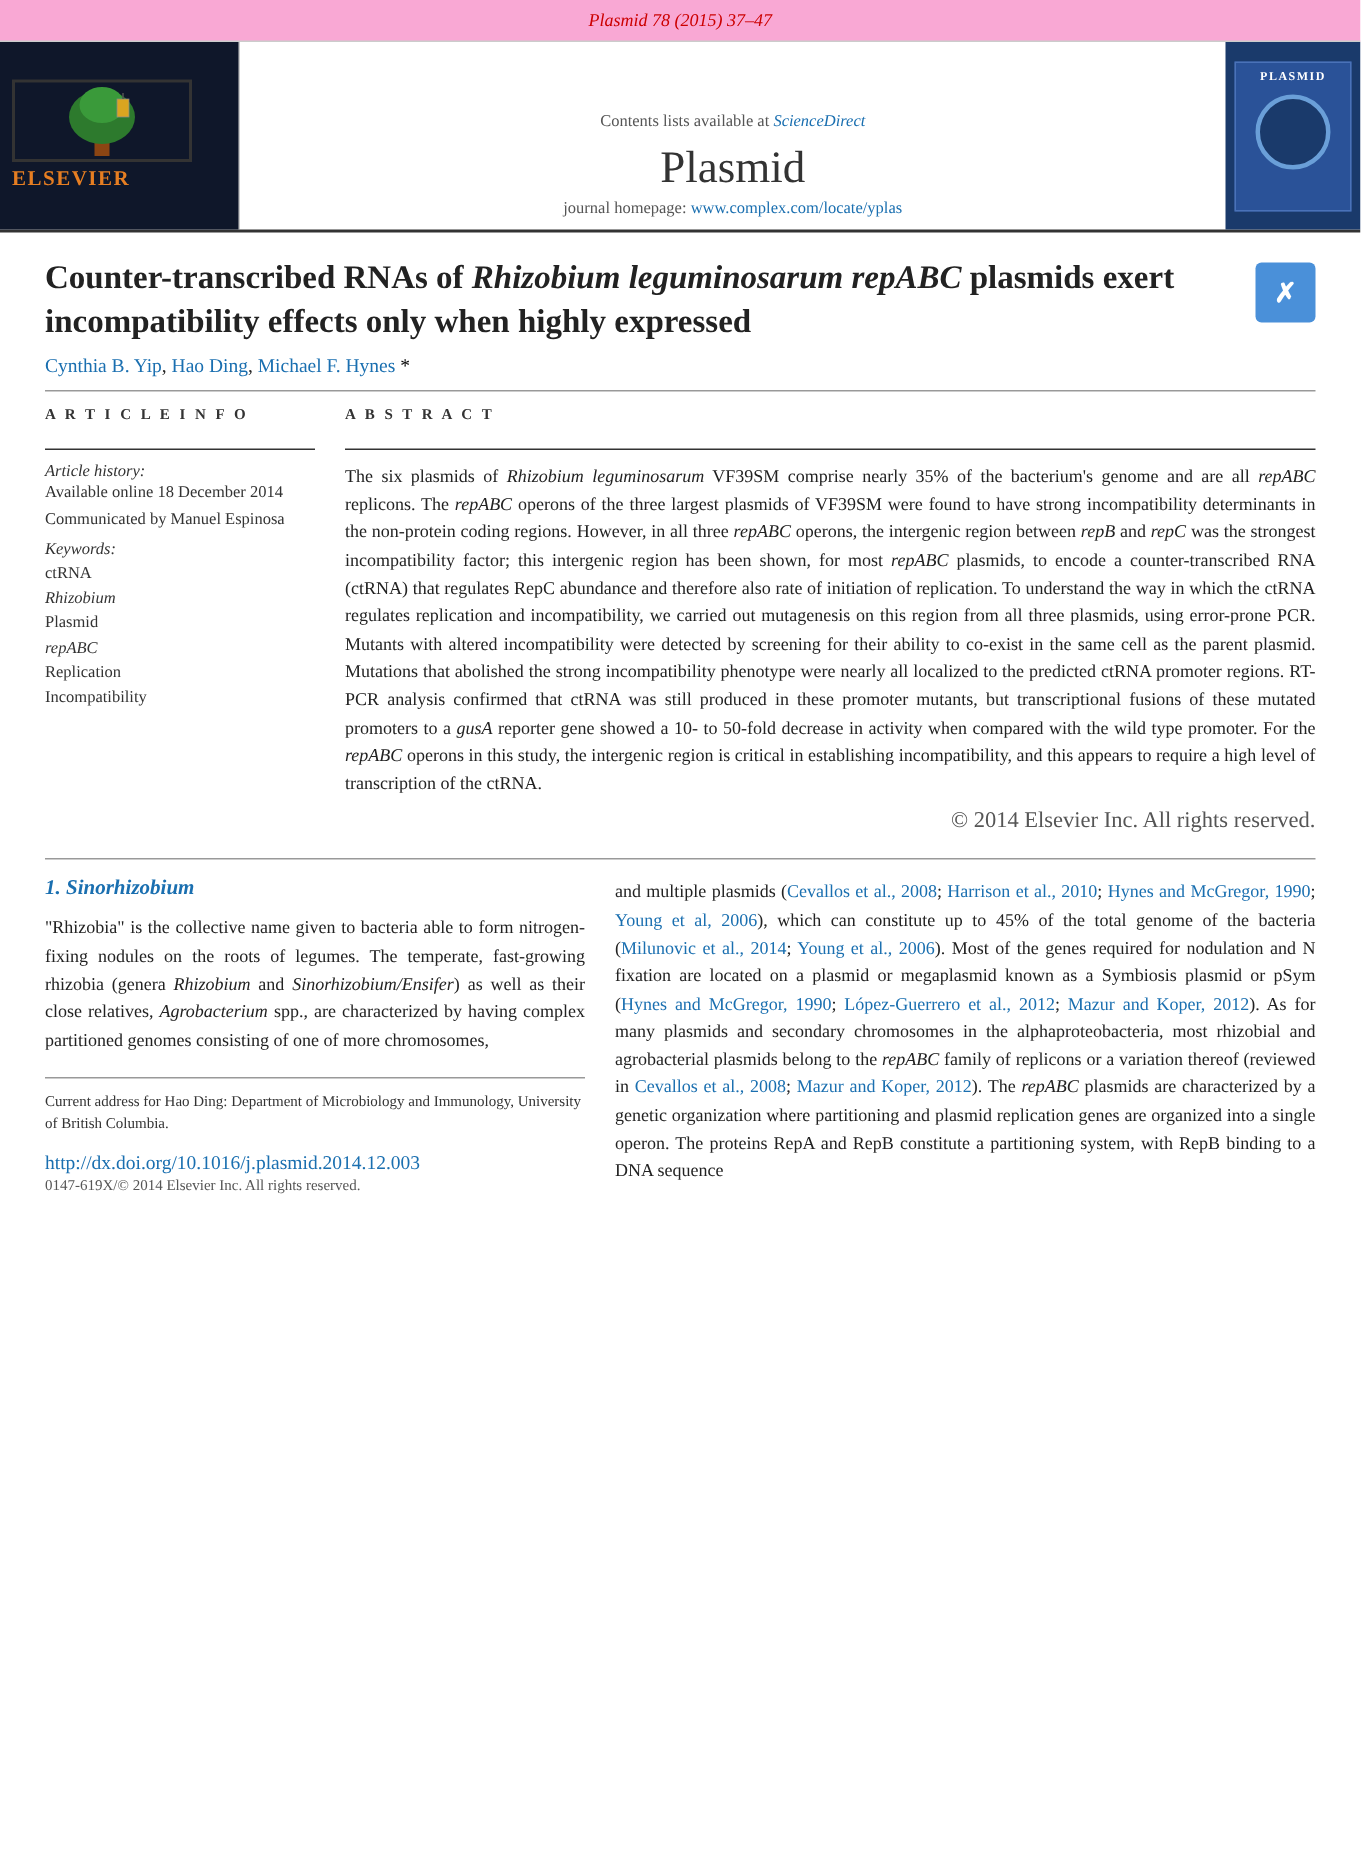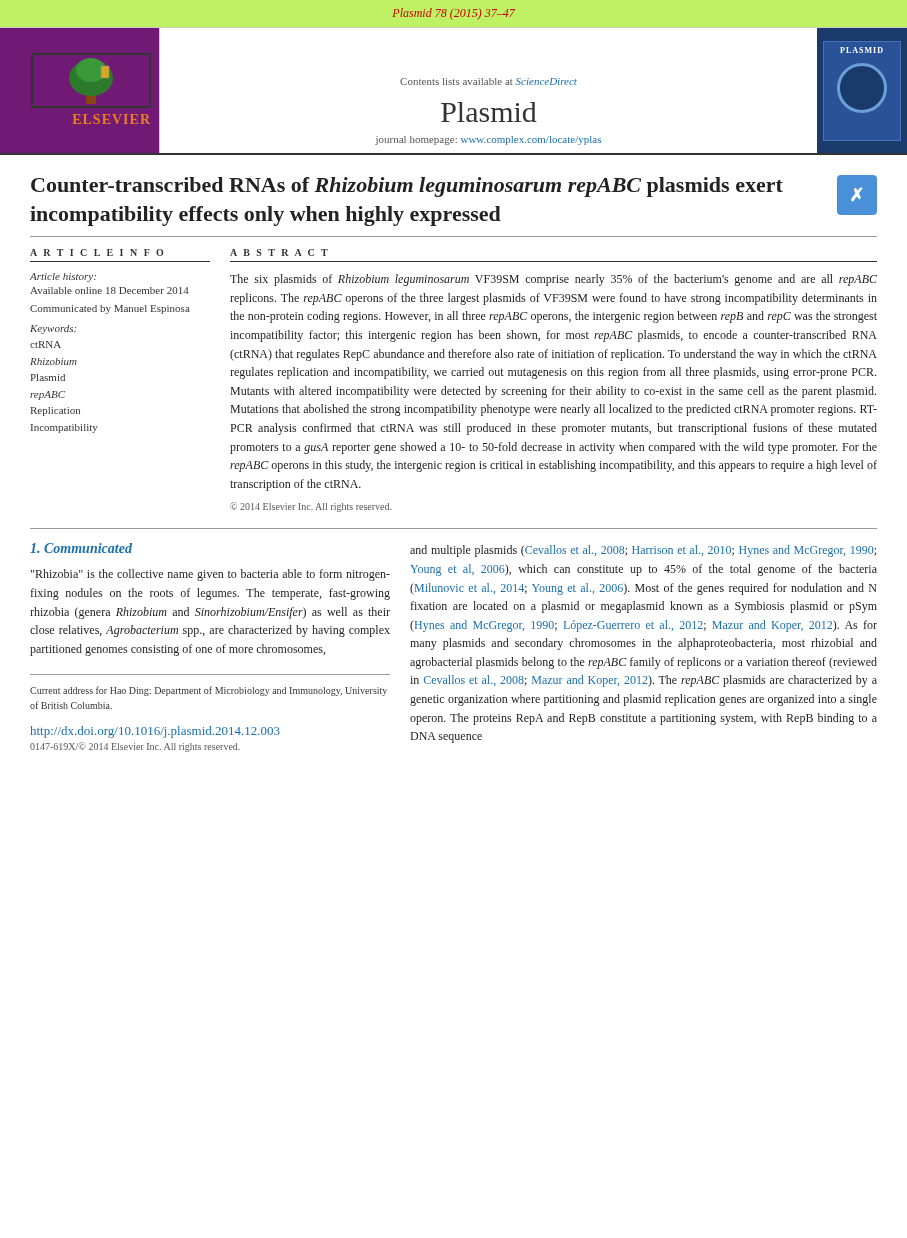--- a/index.html
+++ b/index.html
@@ -6,45 +6,45 @@
     body {
       font-family: 'Times New Roman', Times, serif;
       background: #fff;
       color: #000;
       font-size: 13px;
       width: 907px;
       min-height: 1238px;
     }
 
     .journal-header-bar {
-      background: #bef264;
+      background: #f9a8d4;
       border-bottom: 1px solid #ccc;
       padding: 6px 0;
       text-align: center;
       font-size: 12px;
       color: #c00;
       font-style: italic;
     }
 
     .top-banner {
       display: flex;
       align-items: stretch;
       border-bottom: 2px solid #333;
       min-height: 110px;
     }
 
     .elsevier-logo-area {
       width: 160px;
       border-right: 1px solid #ccc;
       display: flex;
-      align-items: flex-end;
+      align-items: flex-start;
       justify-content: center;
       flex-direction: column;
       padding: 8px;
-      background: #701a75;
+      background: #0f172a;
     }
 
     .elsevier-logo-box {
       width: 120px;
       height: 55px;
       border: 2px solid #333;
       display: flex;
       align-items: center;
       justify-content: center;
       font-size: 10px;
@@ -218,21 +218,21 @@
       flex: 1;
     }
 
     .section-heading {
       font-size: 10px;
       letter-spacing: 2px;
       font-weight: bold;
       color: #333;
       text-transform: uppercase;
       border-bottom: 1px solid #333;
-      padding-bottom: 3px;
+      padding-bottom: 17px;
       margin-bottom: 8px;
     }
 
     .article-info-label {
       font-size: 11px;
       font-style: italic;
       color: #333;
       margin-bottom: 2px;
     }
 
@@ -261,23 +261,23 @@
       line-height: 1.55;
       color: #222;
       text-align: justify;
     }
 
     .abstract-text em {
       font-style: italic;
     }
 
     .copyright-line {
-      font-size: 10px;
+      font-size: 15px;
       color: #555;
-      text-align: left;
+      text-align: right;
       margin-top: 8px;
     }
 
     .intro-section {
       display: flex;
       gap: 20px;
       margin-top: 16px;
       border-top: 1px solid #999;
       padding-top: 12px;
     }
@@ -394,20 +394,26 @@
 
 <div class="article-main">
 
   <div class="article-title-section">
     <h1 class="article-title-text">
       Counter-transcribed RNAs of <em>Rhizobium leguminosarum repABC</em> plasmids exert incompatibility effects only when highly expressed
     </h1>
     <div class="crossmark-badge" title="CrossMark">✗</div>
   </div>
 
+  <div class="authors-line">
+    <a class="author-link" href="#">Cynthia B. Yip</a>,
+    <a class="author-link" href="#">Hao Ding</a>,
+    <a class="author-link" href="#">Michael F. Hynes</a>
+    <span class="star-author"> *</span>
+  </div>
 
 
   <hr class="divider">
 
   <div class="two-column-section">
 
     <div class="article-info-col">
       <div class="section-heading">A R T I C L E   I N F O</div>
 
       <div class="article-info-label">Article history:</div>
@@ -430,21 +436,21 @@
       </p>
       <div class="copyright-line">© 2014 Elsevier Inc. All rights reserved.</div>
     </div>
   </div>
 
   <div class="intro-section">
 
     <div class="intro-left">
       <div class="section-title">
         <span>1.</span>
-        <span>Communicated</span>
+        <span>Sinorhizobium</span>
       </div>
       <p class="body-text">
         "Rhizobia" is the collective name given to bacteria able to form nitrogen-fixing nodules on the roots of legumes. The temperate, fast-growing rhizobia (genera <em>Rhizobium</em> and <em>Sinorhizobium/Ensifer</em>) as well as their close relatives, <em>Agrobacterium</em> spp., are characterized by having complex partitioned genomes consisting of one of more chromosomes,
       </p>
 
       <div class="footnote-section">
         <p class="footnote-text">Current address for Hao Ding: Department of Microbiology and Immunology, University of British Columbia.</p>
       </div>
 
       <div style="margin-top:10px;">

